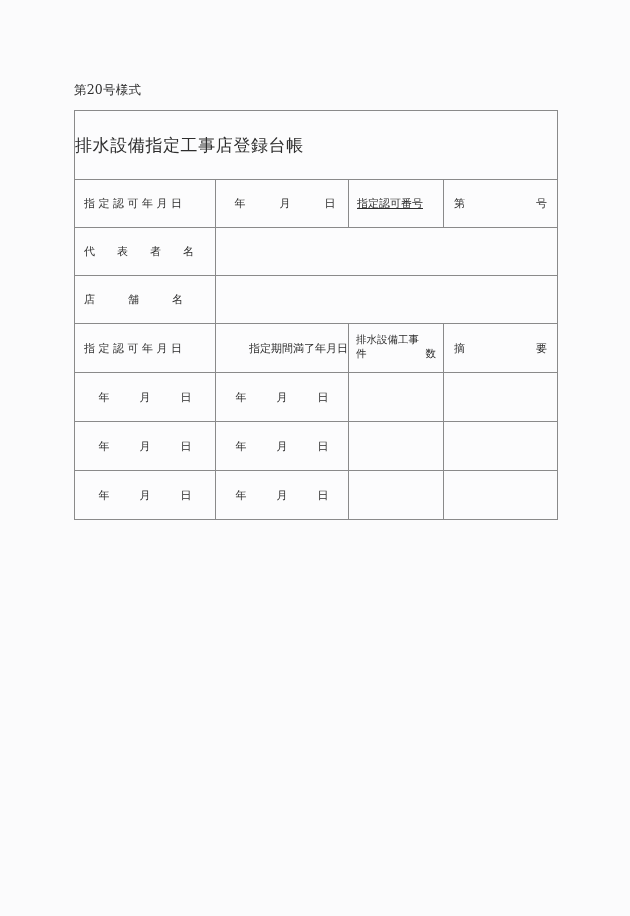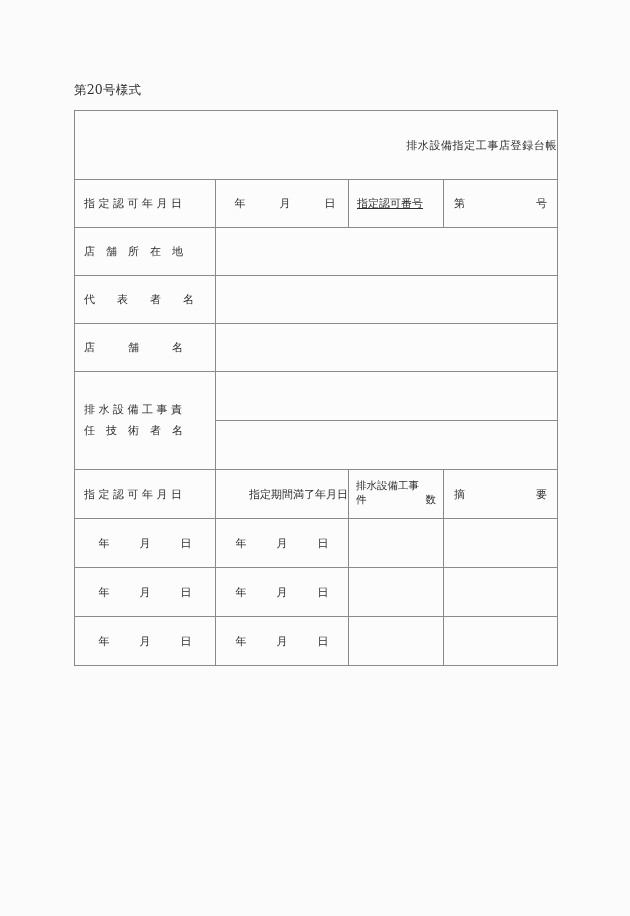--- a/index.html
+++ b/index.html
@@ -69,22 +69,22 @@
   .label-spread {
     display: flex;
     justify-content: space-between;
     padding: 0 9px;
     white-space: nowrap;
   }
 
   
   .title-row td {
     height: 68px;
-    text-align: right;
-    font-size: 11px;
+    text-align: left;
+    font-size: 17px;
     letter-spacing: 0.6px;
   }
 
   .r-std td {
     height: 47px;
   }
 
   .r-tall td {
     height: 48px;
   }
@@ -172,71 +172,39 @@
           <div class="cell-pad">指定認可番号</div>
         </td>
         <td>
           <div class="spread">
             <span>第</span>
             <span>号</span>
           </div>
         </td>
       </tr>
 
+
       <tr class="r-std">
         <td>
-          <div class="label-spread">店　舗　所　在　地</div>
+          <div class="label-spread">代　　表　　者　　名</div>
         </td>
         <td colspan="3">
           <div class="cell-pad"></div>
         </td>
       </tr>
 
       <tr class="r-std">
         <td>
-          <div class="label-spread">代　　表　　者　　名</div>
+          <div class="label-spread">店　　　舗　　　名</div>
         </td>
         <td colspan="3">
           <div class="cell-pad"></div>
         </td>
       </tr>
 
-      <tr class="r-std">
-        <td>
-          <div class="label-spread">店　　　舗　　　名</div>
-        </td>
-        <td colspan="3">
-          <div class="cell-pad"></div>
-        </td>
-      </tr>
-
-      <tr>
-        <td style="height:96px">
-          <div class="two-line">
-            <div class="label-spread">排 水 設 備 工 事 責</div>
-            <div class="label-spread">任　技　術　者　名</div>
-          </div>
-        </td>
-        <td colspan="3" style="height:96px;padding:0">
-          <table class="sub-table">
-            <tbody>
-              <tr>
-                <td>
-                  <div class="cell-pad"></div>
-                </td>
-              </tr>
-              <tr>
-                <td>
-                  <div class="cell-pad"></div>
-                </td>
-              </tr>
-            </tbody>
-          </table>
-        </td>
-      </tr>
 
       <tr class="r-tall">
         <td>
           <div class="label-spread">指 定 認 可 年 月 日</div>
         </td>
         <td class="centered">
           <span>指定期間満了年月日</span>
         </td>
         <td>
           <div class="hdr-stack">

